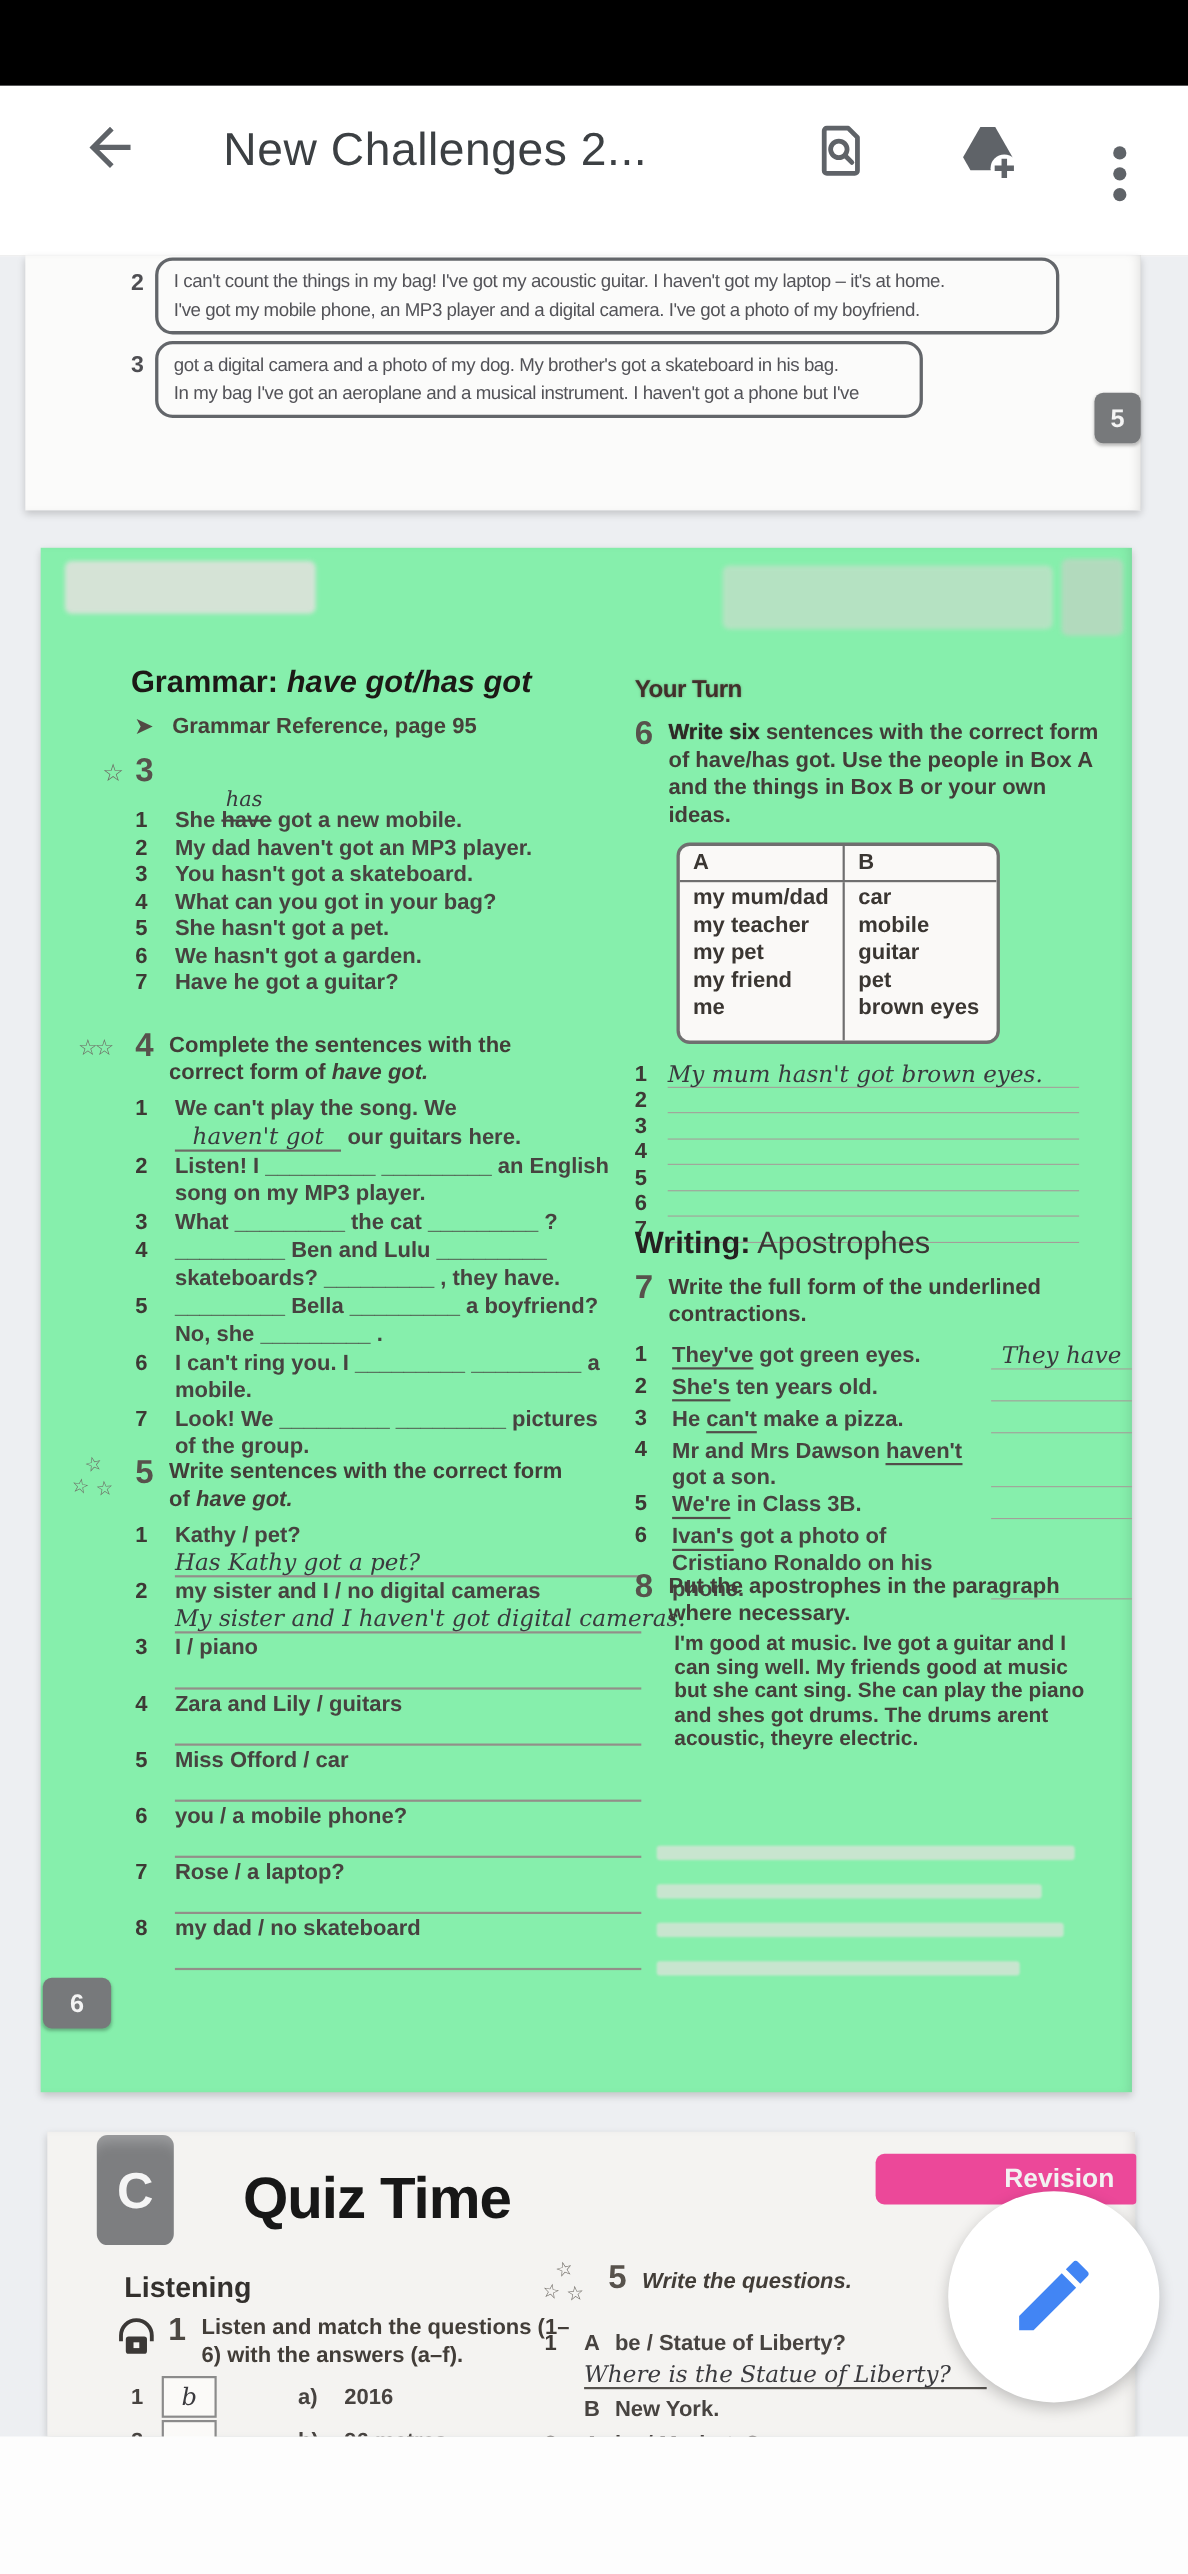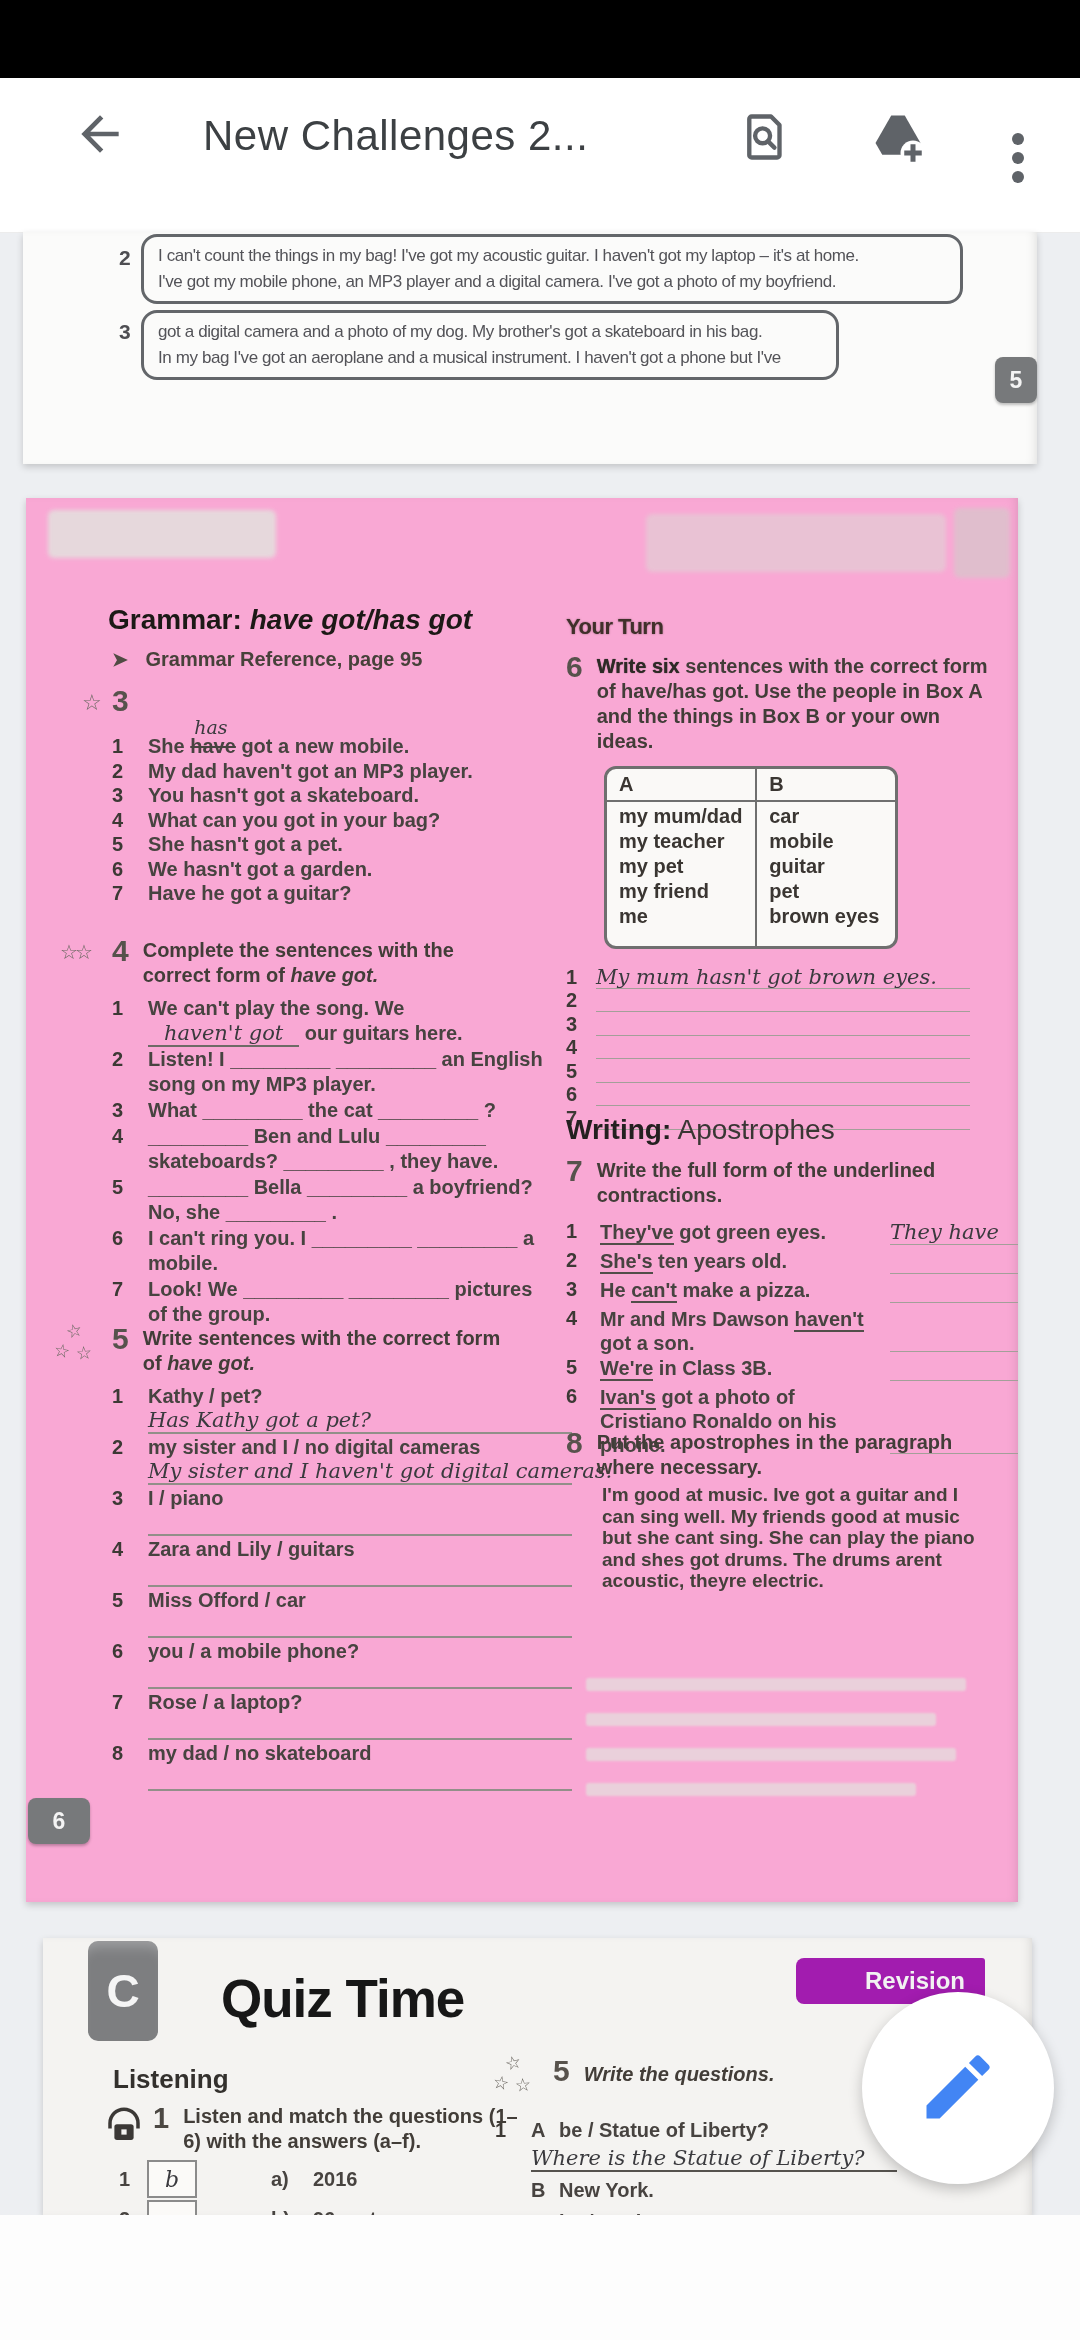--- a/index.html
+++ b/index.html
@@ -27,21 +27,21 @@
     box-shadow:0 2px 3px rgba(0,0,0,.25);}
 
   
   .page-top{left:23px;top:232px;width:1014px;height:232px;background:#fbfbfa;}
   .wb-num{position:absolute;font-size:21px;font-weight:bold;color:#4e4e52;}
   .wbox{position:absolute;border:3px solid #63666a;border-radius:16px;padding:6px 14px;
     font-size:17px;line-height:26px;letter-spacing:-.4px;color:#535358;overflow:hidden;}
   .wbox div{white-space:nowrap;}
 
   
-  .page-main{left:26px;top:498px;width:992px;height:1404px;background:#f9a8d4;}
+  .page-main{left:37px;top:498px;width:992px;height:1404px;background:#86efac;}
   .ghost{position:absolute;filter:blur(2px);border-radius:6px;}
   .g1{left:22px;top:12px;width:228px;height:48px;background:#e3e1de;opacity:.85;}
   .g2{left:620px;top:16px;width:300px;height:58px;background:#dcd9d5;opacity:.55;}
   .g3{left:928px;top:10px;width:56px;height:70px;background:#d0cdc9;opacity:.6;}
   .gbar{position:absolute;height:13px;background:#e4e2de;opacity:.7;border-radius:3px;filter:blur(1px);}
 
   .h-grammar{position:absolute;left:82px;top:106px;font-size:28px;color:#1c1916;}
   .h-grammar .lbl{font-weight:bold;}
   .h-grammar .tpc{font-weight:bold;font-style:italic;}
   .gref{position:absolute;left:86px;top:150px;font-size:20px;font-weight:bold;color:#47413a;}
@@ -97,31 +97,31 @@
 
   .h-writing{position:absolute;left:540px;top:616px;font-size:28px;color:#242020;}
   .h-writing .lbl{font-weight:bold;}
   .h-writing .tpc{color:#3a3634;}
 
   .i7{display:flex;margin-bottom:1px;}
   .i7 .n{width:34px;flex:none;font-size:20px;font-weight:bold;color:#3d3935;}
   .t7{width:280px;font-size:20px;line-height:24px;font-weight:bold;color:#474340;}
   .u7{border-bottom:2px solid #524e4a;}
   .line7{flex:1;border-bottom:1.5px solid #a39f99;margin-left:10px;align-self:flex-end;
-    height:24px;margin-bottom:3px;font-size:21px;white-space:nowrap;}
+    height:24px;margin-bottom:3px;font-size:21px;text-align:center;white-space:nowrap;}
   .para8{margin:4px 0 0 36px;width:388px;font-size:19px;line-height:21.5px;font-weight:bold;color:#45403b;}
 
   
   .page-quiz{left:43px;top:1938px;width:989px;height:277px;background:#f4f3f1;}
   .cbadge{position:absolute;left:45px;top:3px;width:70px;height:100px;background:#7d7e80;
     border-radius:10px;color:#f5f5f5;font-size:46px;font-weight:bold;display:flex;
     align-items:center;justify-content:center;box-shadow:inset 0 14px 12px -8px rgba(255,255,255,.25);}
   .qtitle{position:absolute;left:178px;top:30px;font-size:53px;font-weight:800;
     color:#171717;letter-spacing:-1px;}
-  .revision{position:absolute;left:753px;top:20px;width:189px;height:46px;background:#a21caf;
+  .revision{position:absolute;left:753px;top:20px;width:237px;height:46px;background:#ec4899;
     border-radius:8px 3px 3px 8px;color:#f2f2f2;font-size:24px;font-weight:bold;
     display:flex;align-items:center;justify-content:flex-end;padding-right:20px;box-sizing:border-box;}
   .lhead{position:absolute;left:70px;top:126px;font-size:26px;font-weight:bold;color:#33302d;}
   .ex1{position:absolute;left:60px;top:166px;display:flex;}
   .hpicon{width:42px;height:42px;flex:none;margin-right:8px;}
   .ex1num{font-size:29px;font-weight:bold;color:#4c4843;margin:-2px 14px 0 0;flex:none;}
   .ex1 .instr{width:336px;}
   .mrow{position:absolute;display:flex;align-items:center;font-size:20px;font-weight:bold;color:#474340;}
   .mrow .n{width:26px;}
   .abox{width:46px;height:34px;border:2px solid #8b8b8b;background:#fbfaf8;margin-left:2px;

